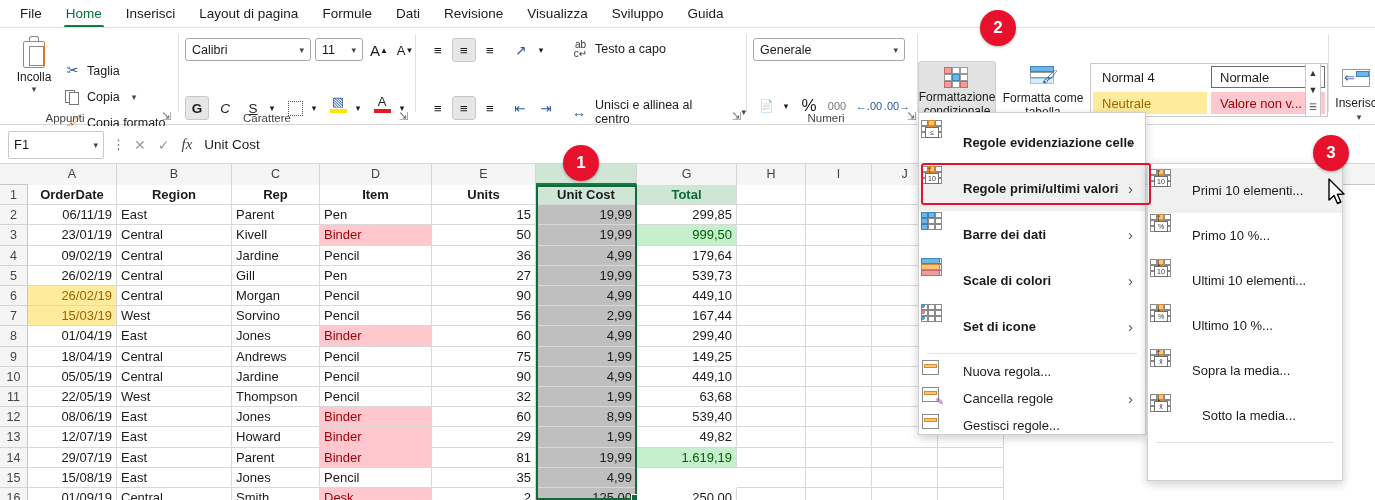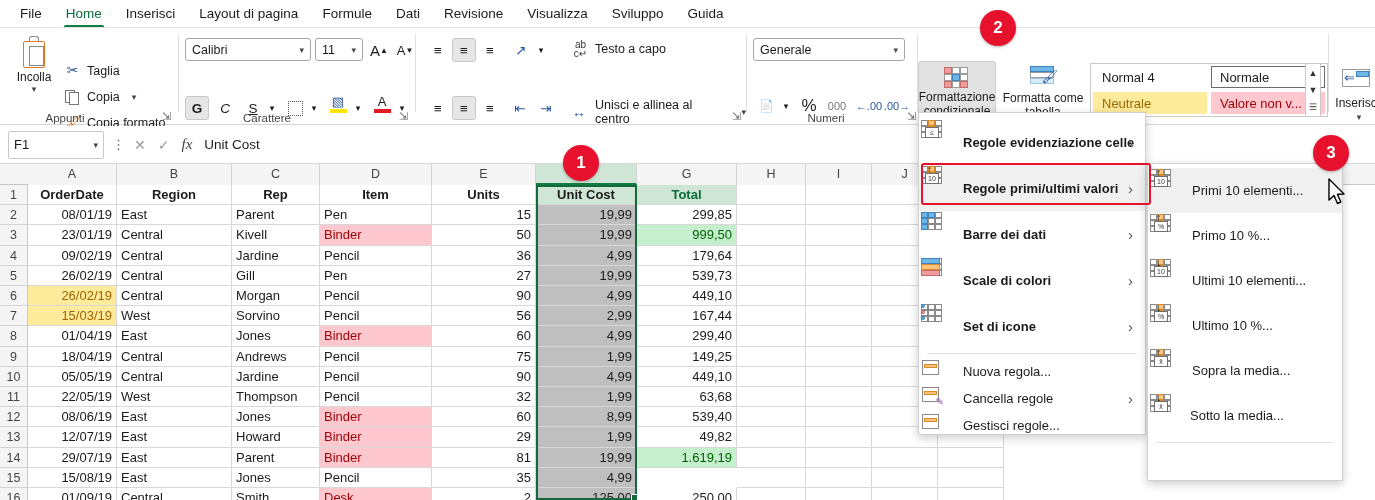--- a/index.html
+++ b/index.html
@@ -475,21 +475,21 @@
         <div class="cell c" style="left: 117px; width: 115px; top: 21px; height: 20.2px; background: rgb(255, 255, 255); color: rgb(27, 27, 27); font-weight: bold;">Region</div>
         <div class="cell c" style="left: 232px; width: 88px; top: 21px; height: 20.2px; background: rgb(255, 255, 255); color: rgb(27, 27, 27); font-weight: bold;">Rep</div>
         <div class="cell c" style="left: 320px; width: 112px; top: 21px; height: 20.2px; background: rgb(255, 255, 255); color: rgb(27, 27, 27); font-weight: bold;">Item</div>
         <div class="cell c" style="left: 432px; width: 104px; top: 21px; height: 20.2px; background: rgb(255, 255, 255); color: rgb(27, 27, 27); font-weight: bold;">Units</div>
         <div class="cell c" style="left: 536px; width: 101px; top: 21px; height: 20.2px; background: rgb(207, 229, 213); color: rgb(27, 27, 27); font-weight: bold;">Unit Cost</div>
         <div class="cell c" style="left: 637px; width: 100px; top: 21px; height: 20.2px; background: rgb(207, 229, 213); color: rgb(11, 106, 58); font-weight: bold;">Total</div>
         <div class="cell" style="left: 737px; width: 69px; top: 21px; height: 20.2px;"></div>
         <div class="cell" style="left: 806px; width: 66px; top: 21px; height: 20.2px;"></div>
         <div class="cell" style="left: 872px; width: 66px; top: 21px; height: 20.2px;"></div>
         <div class="cell" style="left: 938px; width: 66px; top: 21px; height: 20.2px;"></div>
-        <div class="cell r" style="left: 28px; width: 89px; top: 41.2px; height: 20.2px;">08/01/19</div>
+        <div class="cell r" style="left: 28px; width: 89px; top: 41.2px; height: 20.2px;">06/11/19</div>
         <div class="cell" style="left: 117px; width: 115px; top: 41.2px; height: 20.2px;">East</div>
         <div class="cell" style="left: 232px; width: 88px; top: 41.2px; height: 20.2px;">Parent</div>
         <div class="cell" style="left: 320px; width: 112px; top: 41.2px; height: 20.2px;">Pen</div>
         <div class="cell r" style="left: 432px; width: 104px; top: 41.2px; height: 20.2px;">15</div>
         <div class="cell r" style="left: 536px; width: 101px; top: 41.2px; height: 20.2px; background: rgb(191, 191, 191);">19,99</div>
         <div class="cell r" style="left: 637px; width: 100px; top: 41.2px; height: 20.2px;">299,85</div>
         <div class="cell" style="left: 737px; width: 69px; top: 41.2px; height: 20.2px;"></div>
         <div class="cell" style="left: 806px; width: 66px; top: 41.2px; height: 20.2px;"></div>
         <div class="cell" style="left: 872px; width: 66px; top: 41.2px; height: 20.2px;"></div>
         <div class="cell" style="left: 938px; width: 66px; top: 41.2px; height: 20.2px;"></div>
@@ -876,21 +876,21 @@
             <i class="gr" style="left: 9px; top: 7px;"></i>
             <i class="gr" style="left: 16px; top: 7px;"></i>
             <i class="gr" style="left: 2px; top: 13px;"></i>
             <i class="gr" style="left: 9px; top: 13px;"></i>
             <i class="gr" style="left: 16px; top: 13px;"></i>
             <i class="gr fill" style="left: 9px; top: 1px;"></i>
             <i class="gr fill" style="left: 9px; top: 7px;"></i>
             <span class="dn">↓</span>
             <span class="tag">x̄</span>
           </span>
-          <span style="margin-left: 32px;">Sotto la media...</span>
+          <span style="margin-left: 44px;">Sotto la media...</span>
         </div>
       </div>
     <div class="msep"></div>
   </div>
 
   <div id="badges">
       <div class="badge" style="left: 563px; top: 145px; width: 36px; height: 36px;">1</div>
       <div class="badge" style="left: 980px; top: 10px; width: 36px; height: 36px;">2</div>
       <div class="badge" style="left: 1313px; top: 135px; width: 36px; height: 36px;">3</div>
     </div>

